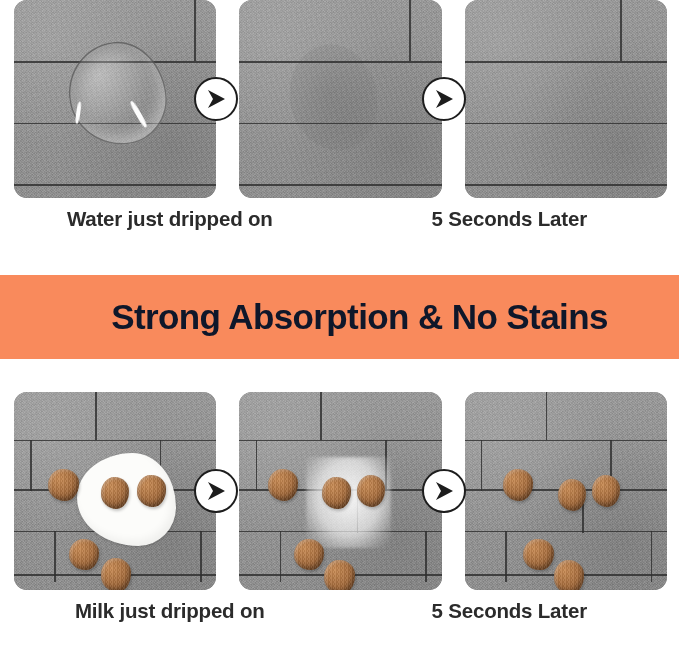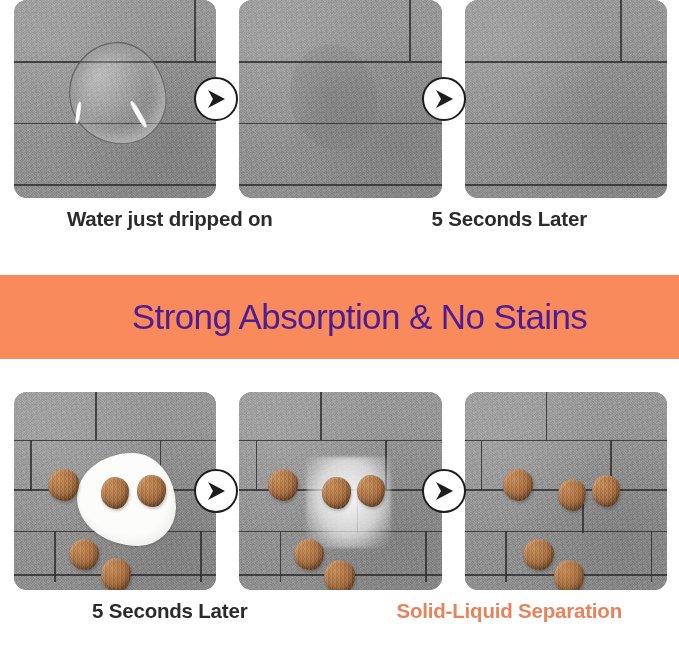--- a/index.html
+++ b/index.html
@@ -121,21 +121,21 @@
   }
   .caption.accent { color:#e8825a; }
 
   
   .banner {
     position:absolute; left:0; top:275px; width:679px; height:84px;
     background:#f98a5c;
     display:flex; align-items:center; justify-content:center;
   }
   .banner-text {
-    color:#4c1d95; font-weight:normal; font-size:35px;
+    color:#0f172a; font-weight:bold; font-size:35px;
     letter-spacing:-.6px; white-space:nowrap;
     font-family:"Liberation Sans", sans-serif;
     margin-left:40px;
   }
 </style>
 </head>
 <body>
 
 <div class="page">
 
@@ -274,17 +274,17 @@
         <div class="kibble" style="left:19%; top:39%; width:15%; height:16%;"></div>
         <div class="kibble" style="left:46%; top:44%; width:14%; height:16%;"></div>
         <div class="kibble" style="left:63%; top:42%; width:14%; height:16%;"></div>
         <div class="kibble" style="left:29%; top:74%; width:15%; height:16%;"></div>
         <div class="kibble" style="left:44%; top:85%; width:15%; height:17%;"></div>
       </div>
     </div>
   </div>
 
   <div class="caption-row caption-bottom">
+    <div class="caption">Milk just dripped on</div>
     <div class="caption">5 Seconds Later</div>
-    <div class="caption accent">Solid-Liquid Separation</div>
   </div>
 
 </div>
 
 </body></html>

